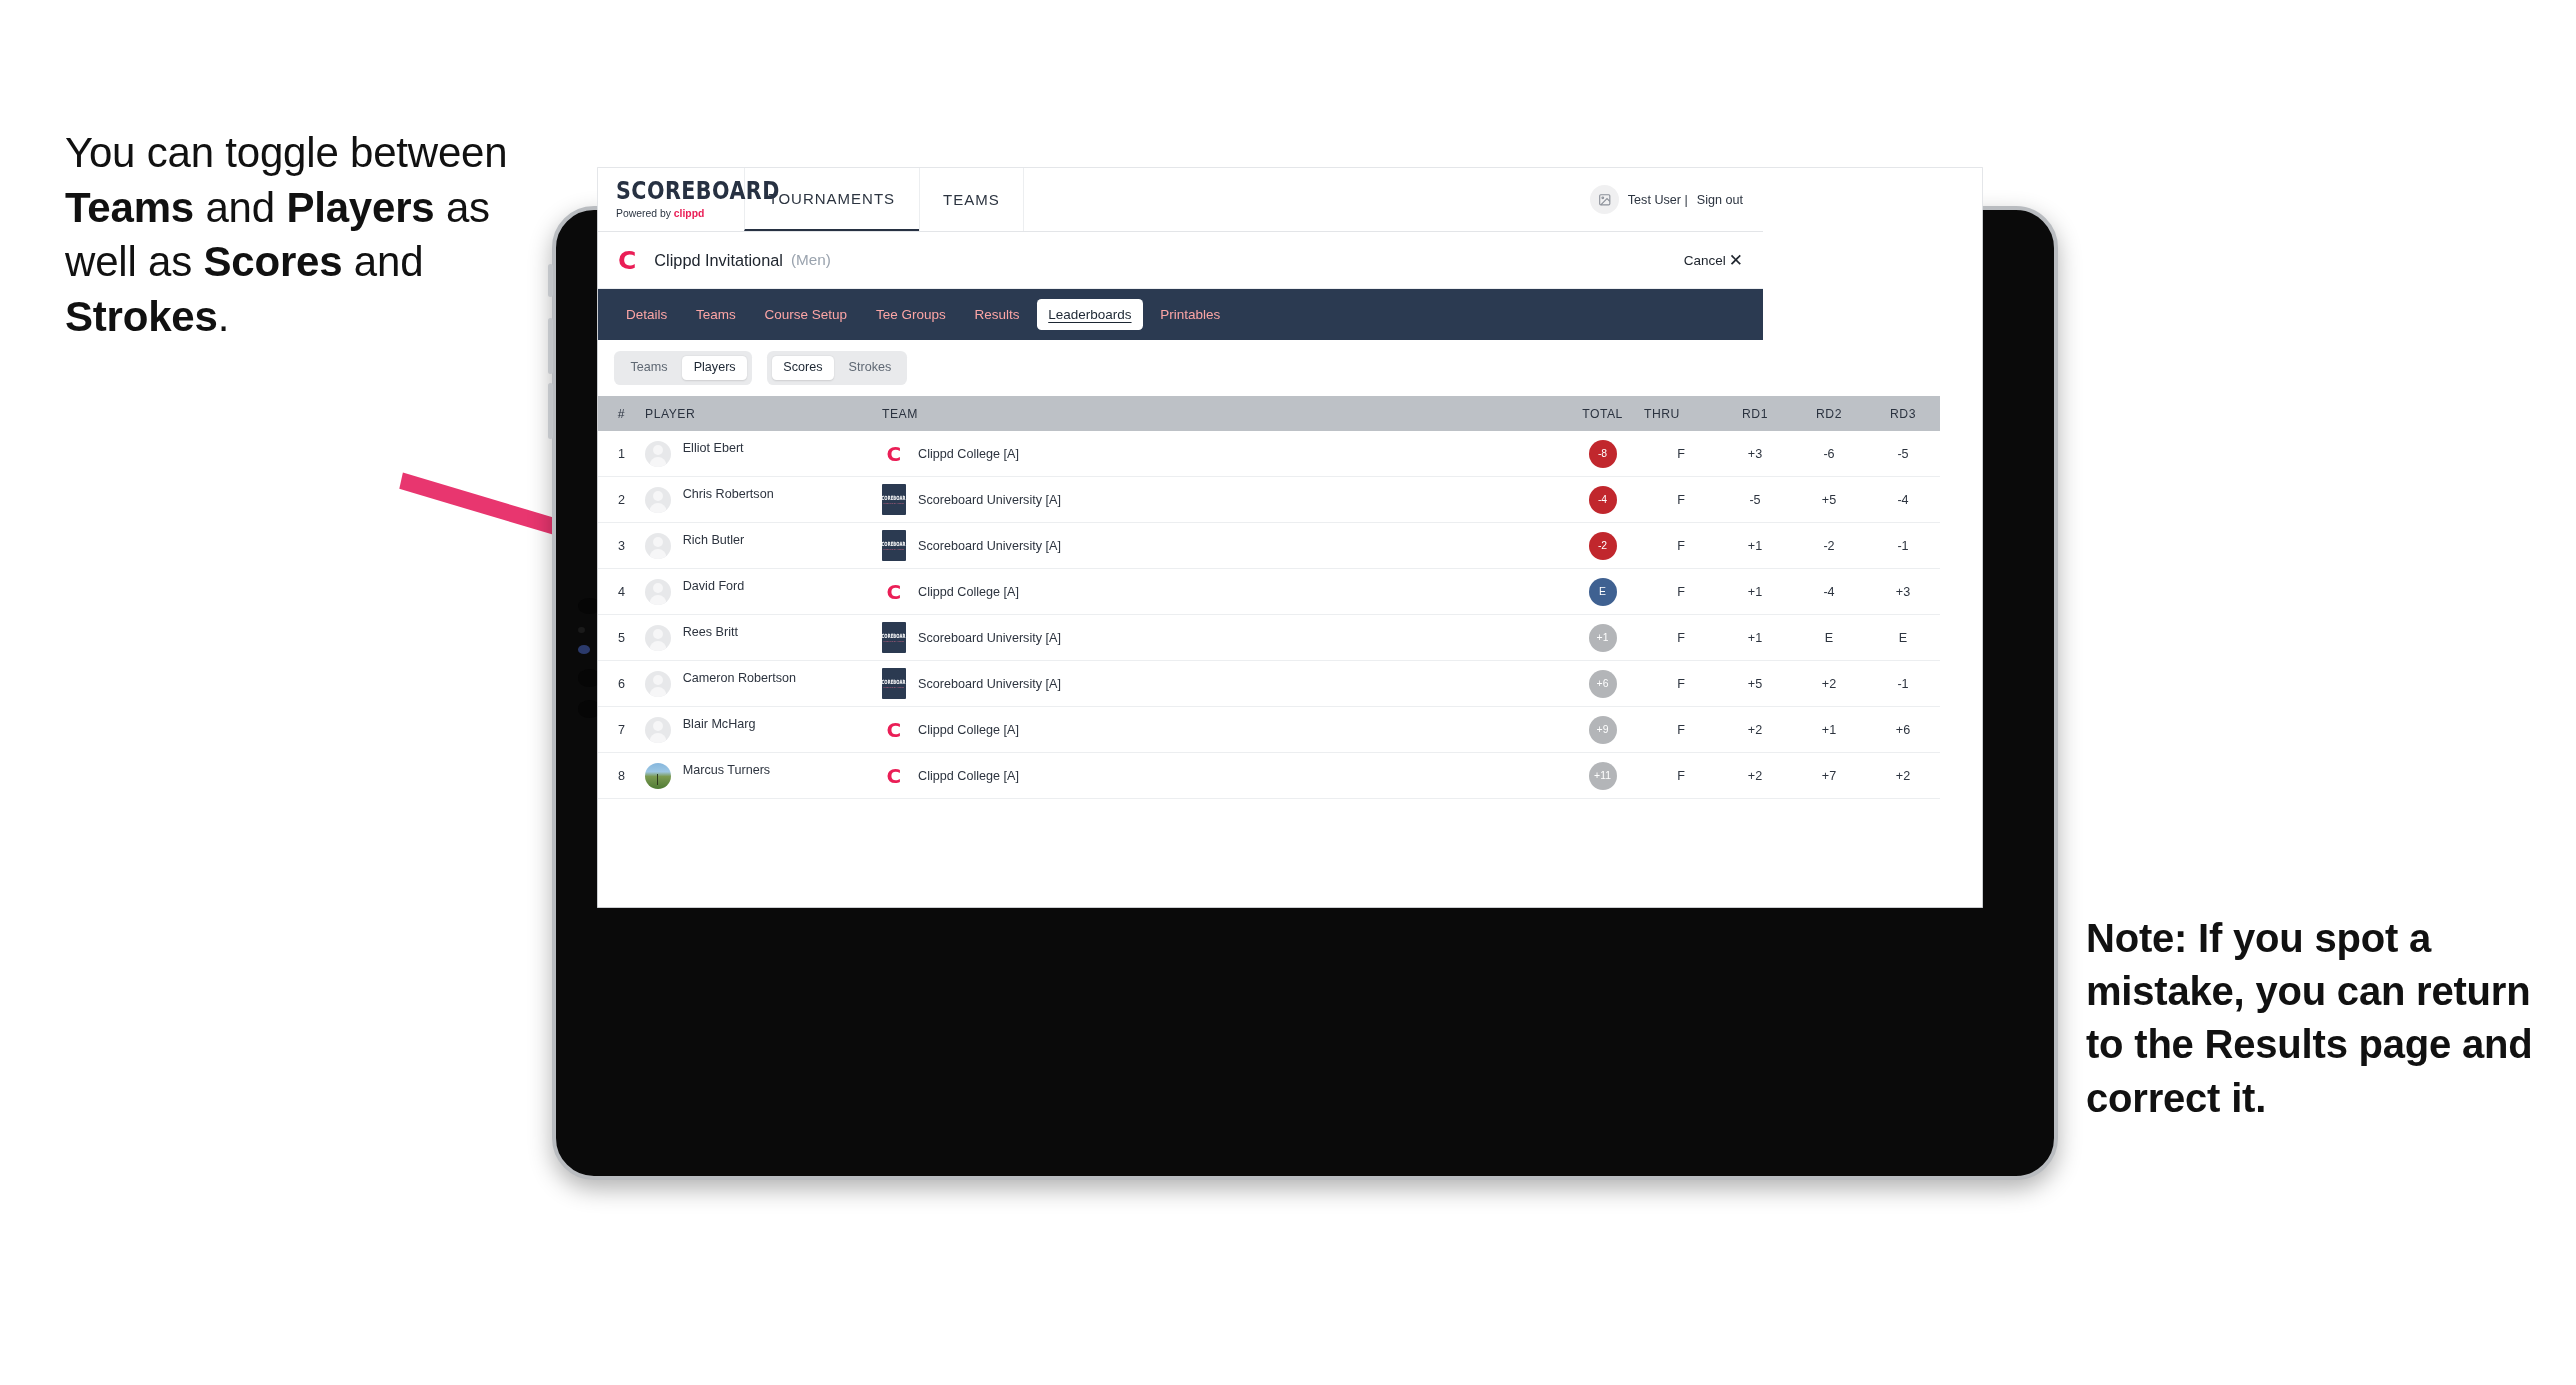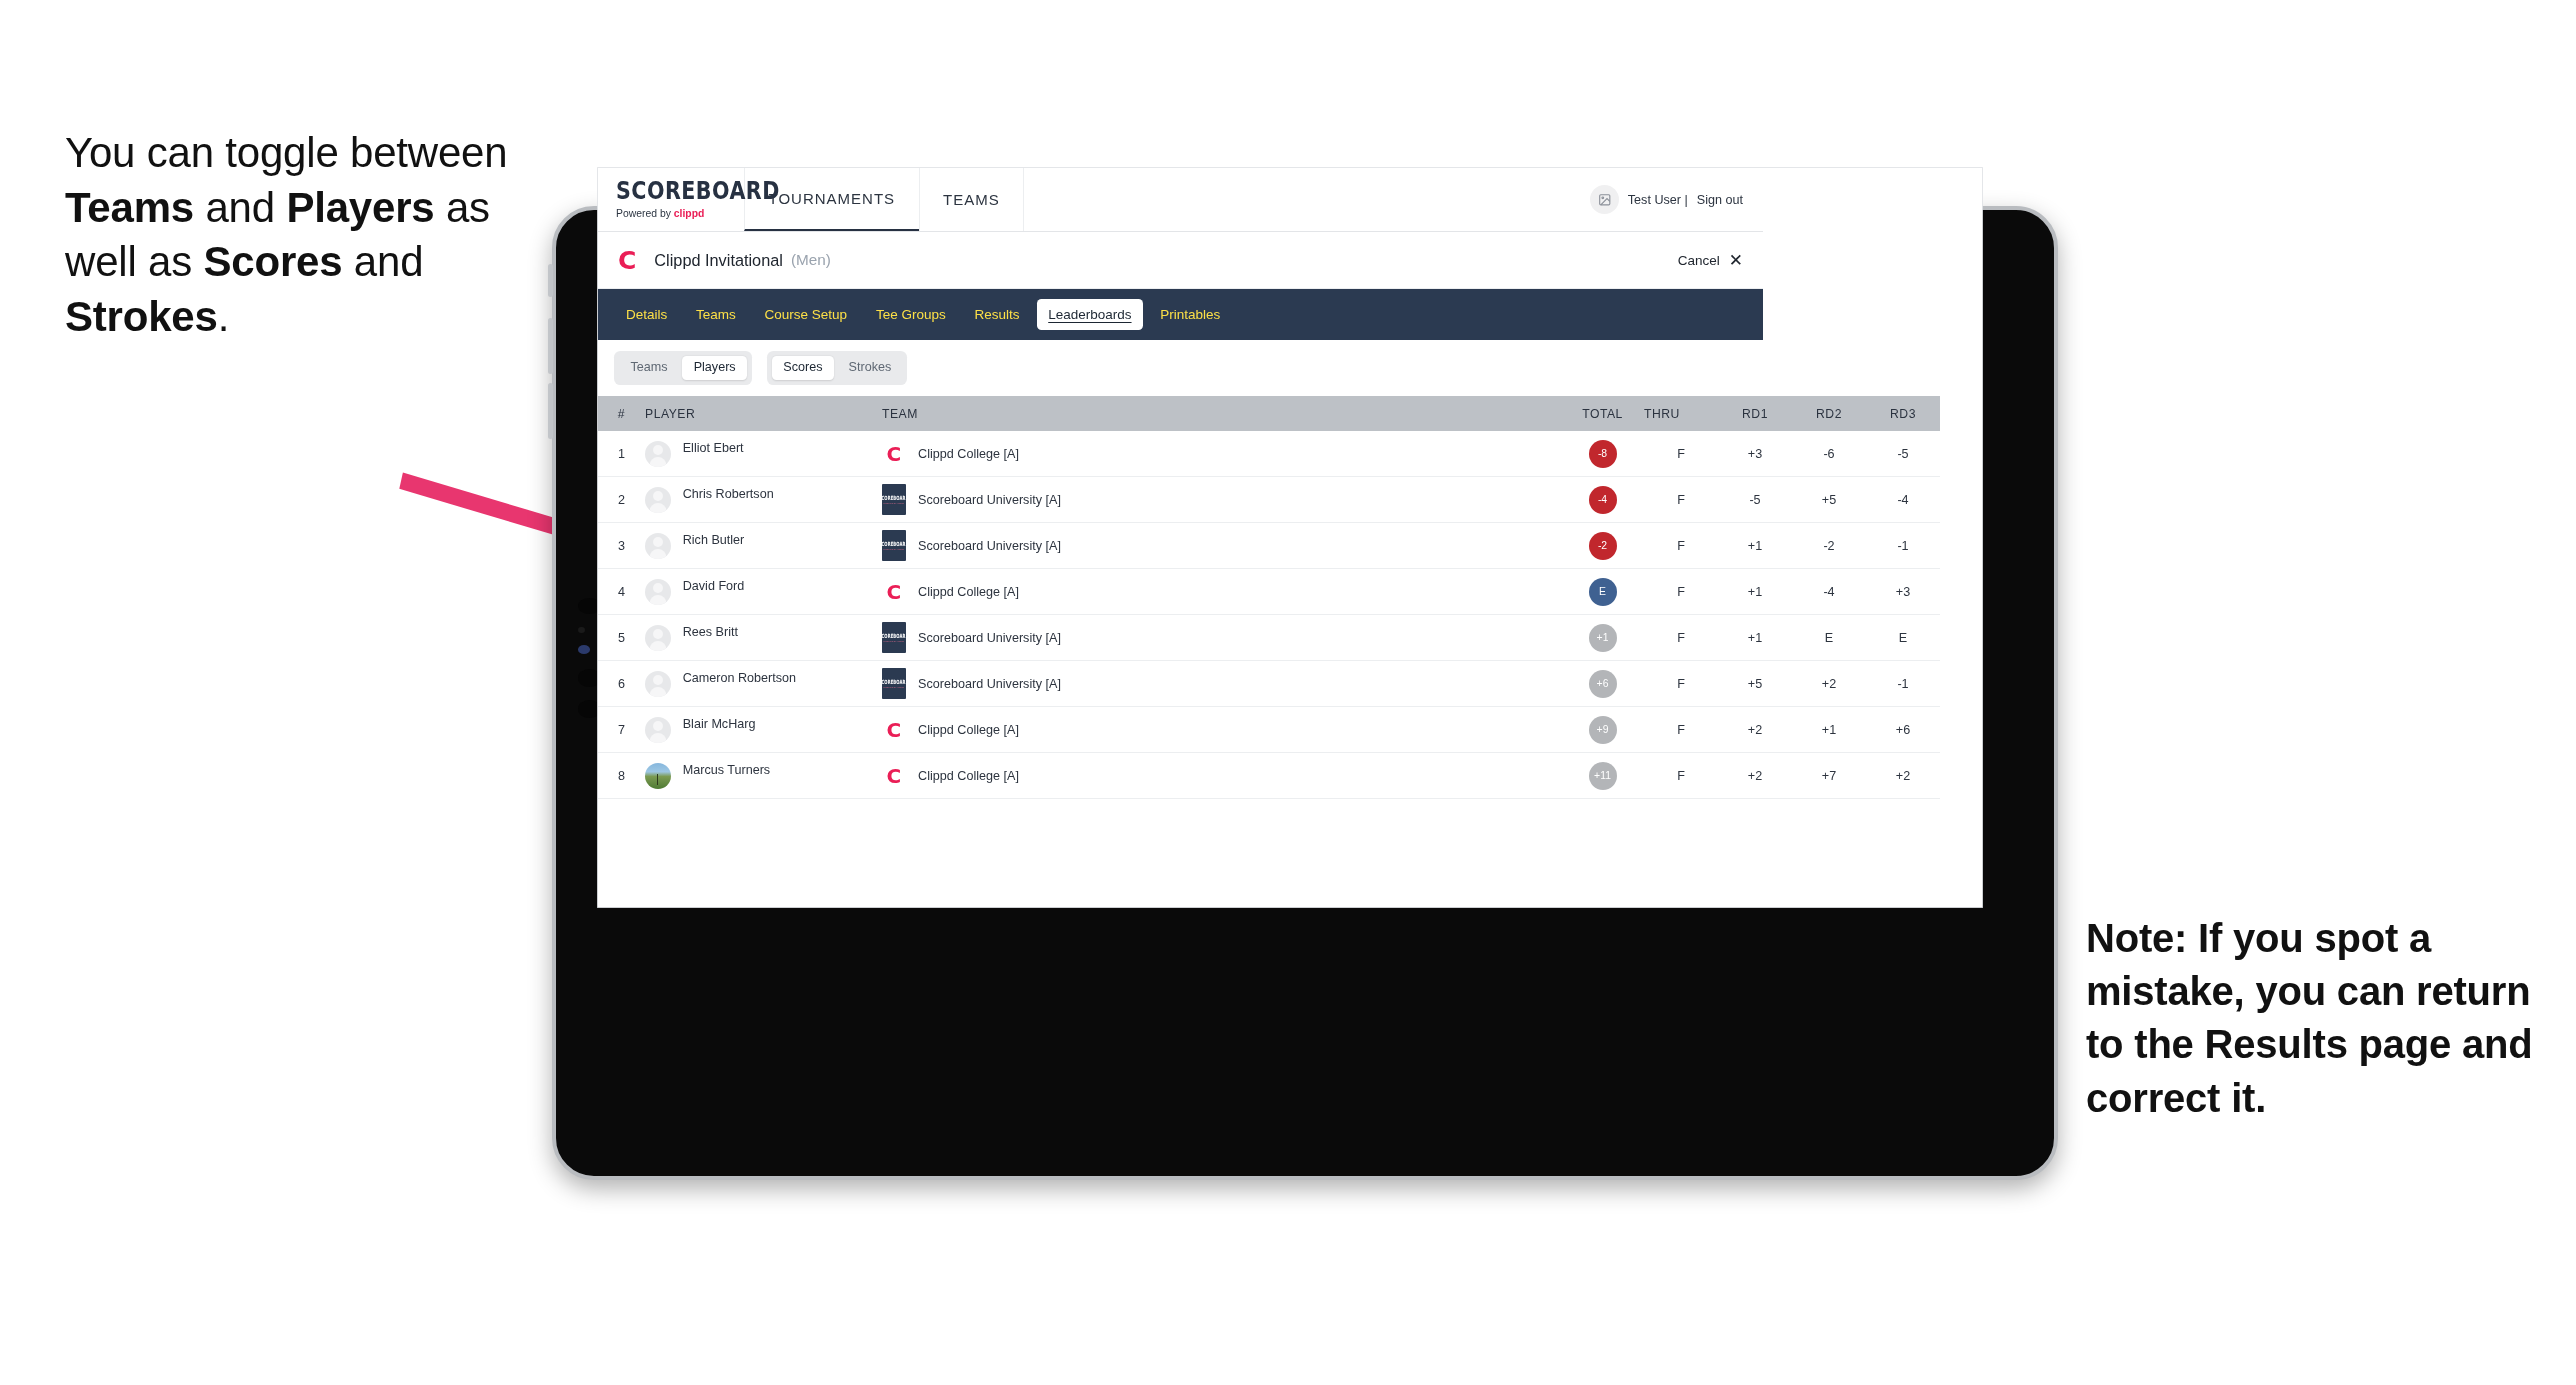--- a/index.html
+++ b/index.html
@@ -91,32 +91,32 @@
     height:56px;background:#fff;border-bottom:0.9px solid #eceef0;
     display:flex;align-items:center;padding:0 20px;position:relative;
   }
   #tourn-logo{
     font-family:"DejaVu Sans", sans-serif;font-weight:700;font-size:25px;
     color:#ea1e56;margin-right:18px;line-height:1;
   }
   #tourn-name{font-size:16.3px;color:#20262f;}
   #tourn-gender{font-size:15.3px;color:#9aa3ae;margin-left:8.1px;}
   #cancel-btn{
-    margin-left:auto;display:flex;align-items:center;gap:9px;
+    margin-left:auto;display:flex;align-items:center;gap:3px;
     font-size:13.5px;color:#20262f;cursor:pointer;
   }
   #cancel-x{font-size:17px;line-height:1;}
 
   
   #sectionnav{
     height:51px;background:#2b3a51;display:flex;align-items:center;
     padding:0 16.3px;gap:5.4px;
   }
   .snav{
-    font-size:13.5px;color:#fde047;padding:8.1px 11.7px;border-radius:4.5px;cursor:pointer;
+    font-size:13.5px;color:#fca5a5;padding:8.1px 11.7px;border-radius:4.5px;cursor:pointer;
   }
   .snav.active{
     background:#ffffff;color:#1d2733;text-decoration:underline;
     text-underline-offset:2.7px;font-weight:400;
   }
 
   
   #toggles{
     height:56px;background:#fff;display:flex;align-items:center;
     padding:0 16.3px;gap:15.3px;

